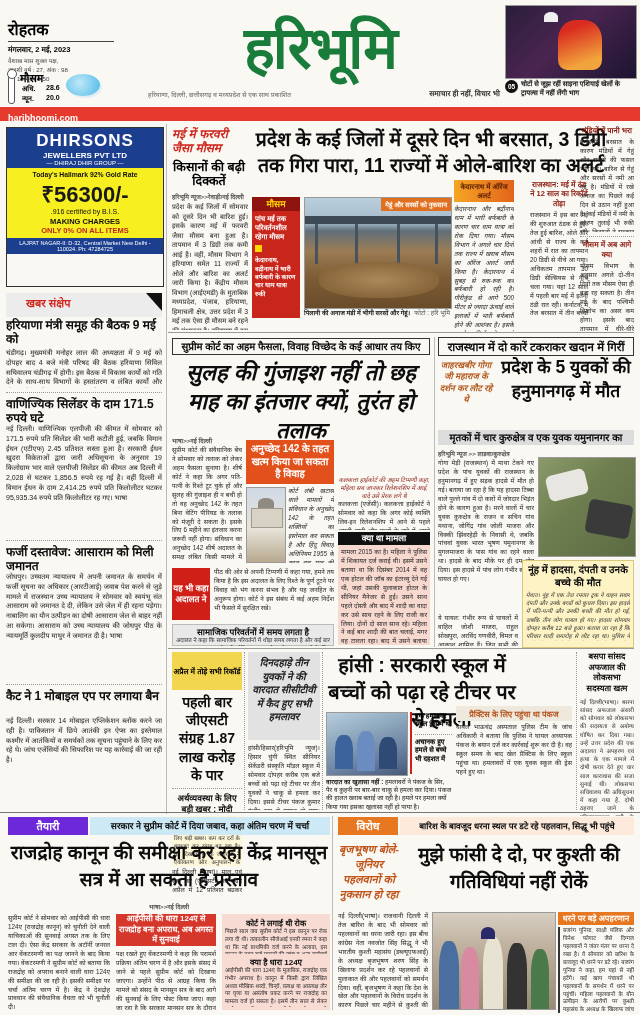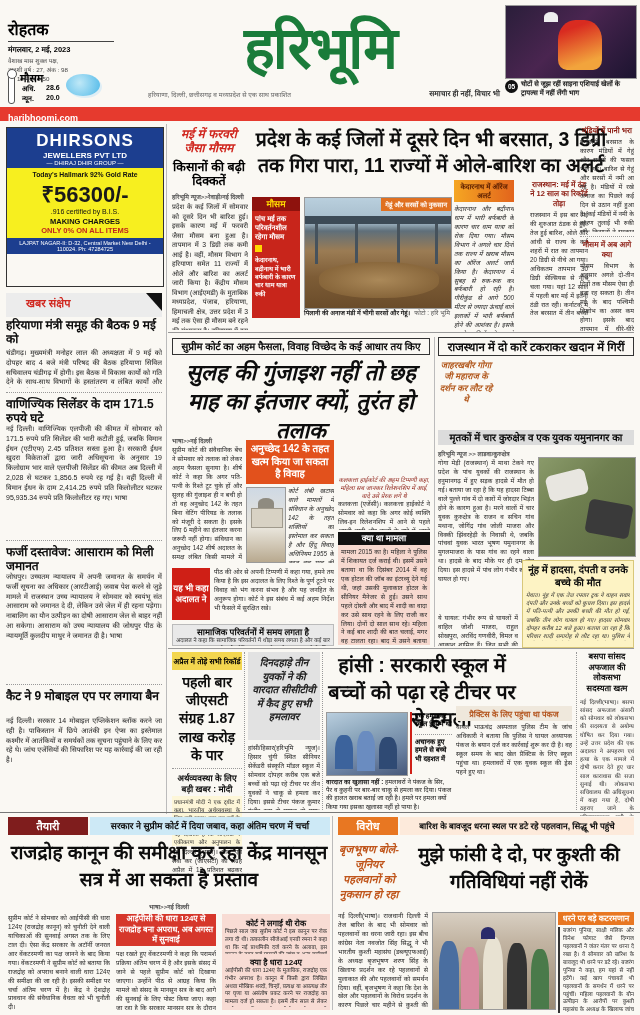--- a/index.html
+++ b/index.html
@@ -88,25 +88,25 @@
 
   <div class="abs hl" style="left:6px;top:318px;width:156px;font-size:12px;line-height:1.2;">हरियाणा मंत्री समूह की बैठक 9 मई को</div>
   <div class="abs bodytxt" style="left:6px;top:348px;width:156px;height:40px;">चंडीगढ़। मुख्यमंत्री मनोहर लाल की अध्यक्षता में 9 मई को दोपहर बाद 4 बजे मंत्री परिषद की बैठक हरियाणा सिविल सचिवालय चंडीगढ़ में होगी। इस बैठक में विकास कार्यों को गति देने के साथ-साथ विभागों के हस्तांतरण व लंबित कार्यों और मौसम की मांगों पर हुए कामकाज के साथ ही अन्य कई अहम विषयों को लेकर विचार-मंथन होगा।  ब्यूरो</div>
 
   <div class="abs hl" style="left:6px;top:392px;width:156px;font-size:12px;line-height:1.2;border-top:1px dotted #999;padding-top:4px;">वाणिज्यिक सिलेंडर के दाम 171.5 रुपये घटे</div>
   <div class="abs bodytxt" style="left:6px;top:424px;width:156px;height:112px;">नई दिल्ली। वाणिज्यिक एलपीजी की कीमत में सोमवार को 171.5 रुपये प्रति सिलेंडर की भारी कटौती हुई, जबकि विमान ईंधन (एटीएफ) 2.45 प्रतिशत सस्ता हुआ है। सरकारी ईंधन खुदरा विक्रेताओं द्वारा जारी अधिसूचना के अनुसार 19 किलोग्राम भार वाले एलपीजी सिलेंडर की कीमत अब दिल्ली में 2,028 से घटकर 1,856.5 रुपये रह गई है। वहीं दिल्ली में विमान ईंधन के दाम 2,414.25 रुपये प्रति किलोलीटर घटकर 95,935.34 रुपये प्रति किलोलीटर रह गए।  भाषा</div>
 
   <div class="abs hl" style="left:6px;top:540px;width:156px;font-size:12px;line-height:1.2;border-top:1px dotted #999;padding-top:4px;">फर्जी दस्तावेज: आसाराम को मिली जमानत</div>
   <div class="abs bodytxt" style="left:6px;top:572px;width:156px;height:108px;">जोधपुर। उच्चतम न्यायालय में अपनी जमानत के समर्थन में फर्जी सूचना का अधिकार (आरटीआई) जवाब पेश करने से जुड़े मामले में राजस्थान उच्च न्यायालय ने सोमवार को स्वयंभू संत आसाराम को जमानत दे दी, लेकिन उसे जेल में ही रहना पड़ेगा। नाबालिग का यौन उत्पीड़न का दोषी आसाराम जेल से बाहर नहीं आ सकेगा। आसाराम को उच्च न्यायालय की जोधपुर पीठ के न्यायमूर्ति कुलदीप माथुर ने जमानत दी है।  भाषा</div>
 
-  <div class="abs hl" style="left:6px;top:684px;width:156px;font-size:12px;line-height:1.2;border-top:1px dotted #999;padding-top:4px;">कैट ने 9 मोबाइल एप पर लगाया बैन</div>
+  <div class="abs hl" style="left:6px;top:684px;width:156px;font-size:12px;line-height:1.2;border-top:1px dotted #999;padding-top:4px;">कैट ने 1 मोबाइल एप पर लगाया बैन</div>
   <div class="abs bodytxt" style="left:6px;top:716px;width:156px;height:92px;">नई दिल्ली। सरकार 14 मोबाइल एप्लिकेशन ब्लॉक करने जा रही है। पाकिस्तान में छिपे आतंकी इन ऐप्स का इस्तेमाल कश्मीर में आतंकियों व समर्थकों तक सूचना पहुंचाने के लिए कर रहे थे। जांच एजेंसियों की सिफारिश पर यह कार्रवाई की जा रही है।</div>
 
   <div class="abs" style="left:172px;top:128px;width:74px;">
-    <div class="kicker-red" style="font-size:12px;line-height:1.15;text-align:center;">मई में फरवरी जैसा मौसम</div>
+    <div class="kicker-red" style="font-size:12px;line-height:1.15;text-align:left;">मई में फरवरी जैसा मौसम</div>
     <div style="font-size:12.5px;font-weight:bold;line-height:1.15;text-align:center;margin-top:4px;">किसानों की बढ़ी दिक्कतें</div>
   </div>
   <div class="abs hl center" style="left:252px;top:126px;width:358px;font-size:19.5px;line-height:1.35;">प्रदेश के कई जिलों में दूसरे दिन भी बरसात, 3 डिग्री तक गिरा पारा, 11 राज्यों में ओले-बारिश का अलर्ट</div>
   <div class="abs byline" style="left:172px;top:192px;width:76px;">हरिभूमि न्यूज&gt;&gt;रेवाड़ी/नई दिल्ली</div>
   <div class="abs bodytxt" style="left:172px;top:202px;width:76px;height:128px;font-size:6.8px;">प्रदेश के कई जिलों में सोमवार को दूसरे दिन भी बारिश हुई। इसके कारण मई में फरवरी जैसा मौसम बना हुआ है। तापमान में 3 डिग्री तक कमी आई है। वहीं, मौसम विभाग ने हरियाणा समेत 11 राज्यों में ओले और बारिश का अलर्ट जारी किया है। केंद्रीय मौसम विभाग (आईएमडी) के मुताबिक मध्यप्रदेश, पंजाब, हरियाणा, हिमाचली क्षेत्र, उत्तर प्रदेश में 3 मई तक ऐसा ही मौसम बने रहने की संभावना है। हरियाणा में इस दौरान कहीं कहीं ओलावृष्टि भी हो सकती है। कुछ दिनों तक मौसम ऐसा ही रहेगा।</div>
 
   <div class="abs" style="left:252px;top:197px;width:48px;height:121px;">
     <div style="background:#8e120d;color:#ffd900;font-weight:bold;font-size:9px;text-align:center;height:14px;line-height:14px;">मौसम</div>
     <div style="background:#c8251b;color:#fff;height:107px;padding:3px;box-sizing:border-box;">
       <div style="font-size:7px;font-weight:bold;line-height:1.3;">पांच मई तक परिवर्तनशील रहेगा मौसम</div>
@@ -168,38 +168,39 @@
 
   <div class="abs center" style="left:338px;top:476px;width:92px;font-size:6.2px;font-style:italic;color:#8b1a10;line-height:1.3;">कलकत्ता हाईकोर्ट की अहम टिप्पणी कहा, महिला सब जानकर रिलेशनशिप में आई, वादे उसे प्रेरक लगे थे</div>
   <div class="abs bodytxt-sm" style="left:338px;top:500px;width:92px;height:30px;">कलकत्ता (एजेंसी)। कलकत्ता हाईकोर्ट ने सोमवार को कहा कि अगर कोई व्यक्ति लिव-इन रिलेशनशिप में आने से पहले अपनी शादी और बच्चों के बारे में अपने पार्टनर को बता चुका है, तो इसे धोखाधड़ी नहीं कहा जाएगा।</div>
   <div class="abs label-box" style="left:338px;top:532px;width:92px;height:13px;background:#111;font-size:8.5px;line-height:13px;">क्या था मामला</div>
   <div class="abs bodytxt-sm" style="left:338px;top:545px;width:92px;height:100px;background:#f7d9cf;padding:3px;box-sizing:border-box;">मामला 2015 का है। महिला ने पुलिस में शिकायत दर्ज कराई थी। इसमें उसने बताया था कि दिसंबर 2014 में वह एक होटल की जॉब का इंटरव्यू देने गई थी, जहां उसकी मुलाकात होटल के सीनियर मैनेजर से हुई। उसने साथ पहले दोस्ती और बाद में शादी का वादा कर उसे साथ रहने के लिए राजी कर लिया। दोनों दो साल साथ रहे। महिला ने कई बार शादी की बात चलाई, मगर वह टालता रहा। बाद में उसने बताया कि वह शादीशुदा है और उसके बच्चे भी हैं। इस पर महिला ने धोखाधड़ी और रेप की शिकायत दर्ज कराई थी।</div>
 
   <div class="abs vrule" style="left:434px;top:337px;height:310px;"></div>
 
   <div class="abs boxed hl center" style="left:438px;top:337px;width:194px;font-size:11.5px;padding:1px 0;">राजस्थान में दो कारें टकराकर खदान में गिरीं</div>
   <div class="abs" style="left:438px;top:360px;width:56px;font-size:8.5px;font-weight:bold;font-style:italic;color:#b35a1f;line-height:1.35;text-align:center;">जाहरखबीर गोगा जी महाराज के दर्शन कर लौट रहे थे</div>
+  <div class="abs hl center" style="left:498px;top:356px;width:136px;font-size:17.5px;line-height:1.35;">प्रदेश के 5 युवकों की हनुमानगढ़ में मौत</div>
   <div class="abs hl center" style="left:438px;top:430px;width:196px;height:15px;background:#dcdcdc;font-size:10px;line-height:15px;">मृतकों में चार कुरुक्षेत्र व एक युवक यमुनानगर का</div>
   <div class="abs byline" style="left:438px;top:449px;width:120px;">हरिभूमि न्यूज &gt;&gt; लाडवा/कुरुक्षेत्र</div>
   <div class="abs bodytxt-sm" style="left:438px;top:459px;width:96px;height:152px;">गोगा मेड़ी (राजस्थान) में माथा टेकने गए प्रदेश के पांच युवकों की राजस्थान के हनुमानगढ़ में हुए सड़क हादसे में मौत हो गई। बताया जा रहा है कि यह हादसा टिब्बा वाले पुल्ले गांव में दो कारों में जोरदार भिड़ंत होने के कारण हुआ है। मरने वालों में चार युवक कुरुक्षेत्र के राजन व सचिन गांव मथाना, जोगिंद्र गांव जोली माजरा और विक्की झिंवरहेड़ी के निवासी थे, जबकि पांचवां युवक भारत भूषण यमुनानगर के मुगलमाजरा के पास गांव का रहने वाला था। हादसे के बाद मौके पर ही दम तोड़ दिया। इस हादसे में पांच लोग गंभीर रूप से घायल हो गए।</div>
   <div class="abs photo" style="left:538px;top:457px;width:96px;height:98px;background:linear-gradient(135deg,#8a9a6a 0%,#6f7f50 40%,#5c6a42 100%);">
     <span class="abs" style="left:8px;top:14px;width:40px;height:26px;border-radius:6px;background:#e8e6e0;transform:rotate(-14deg);"></span>
     <span class="abs" style="left:48px;top:44px;width:44px;height:34px;border-radius:5px;background:#3a3a3a;transform:rotate(10deg);"></span>
   </div>
   <div class="abs bodytxt-sm" style="left:438px;top:614px;width:80px;height:32px;">ये घायल: गंभीर रूप से घायलों में वाहिल जोशी माजरा, राहुल सोखपुरा, अरविंद गणवीरी, विमल व आकाश शामिल हैं। जिन सभी की हालत काफी गंभीर बताई जा रही है। घायलों का इलाज राजस्थान के अस्पताल में चल रहा है।</div>
 
   <div class="abs" style="left:522px;top:560px;width:112px;height:88px;background:#fdf3c4;border:1px solid #d8c77a;padding:3px;box-sizing:border-box;">
     <div class="hl center" style="font-size:10px;line-height:1.25;">नूंह में हादसा, दंपती व उनके बच्चे की मौत</div>
     <div class="bodytxt-sm" style="height:50px;margin-top:2px;font-size:5.8px;font-style:italic;">मेवात। नूंह में एक तेज रफ्तार ट्रक ने वाहन सवार दंपती और उनके बच्चों को कुचल दिया। इस हादसे में पति-पत्नी और उनकी बच्ची की मौत हो गई, जबकि तीन लोग घायल हो गए। हादसा सोमवार दोपहर करीब 12 बजे हुआ। बताया जा रहा है कि परिवार शादी समारोह से लौट रहा था। पुलिस ने शवों को कब्जे में लेकर पोस्टमार्टम के लिए भेज दिया।</div>
   </div>
 
   <div class="abs hrule" style="left:168px;top:648px;width:466px;"></div>
 
   <div class="abs" style="left:172px;top:652px;width:70px;">
-    <div style="background:#f3d64f;font-size:7.5px;font-weight:bold;text-align:center;padding:4px 0;">अप्रैल में तोड़े सभी रिकॉर्ड</div>
+    <div style="background:#f3d64f;font-size:7.5px;font-weight:bold;text-align:center;padding:14px 0;">अप्रैल में तोड़े सभी रिकॉर्ड</div>
     <div class="hl center" style="font-size:14px;line-height:1.3;margin-top:3px;">पहली बार जीएसटी संग्रह 1.87 लाख करोड़ के पार</div>
     <div class="hl center" style="font-size:8.5px;margin-top:4px;border-top:1px dotted #999;padding-top:3px;">अर्थव्यवस्था के लिए बड़ी खबर : मोदी</div>
     <div class="bodytxt-sm" style="height:46px;background:#fdf6d8;padding:2px;margin-top:2px;font-size:5.7px;">प्रधानमंत्री मोदी ने एक ट्वीट में कहा, भारतीय अर्थव्यवस्था के लिए बड़ी खबर। कम कर दरों के बावजूद कर संग्रह बढ़ रहा है। यह दिखाता है कि जीएसटी ने एकीकरण और अनुपालन के लिहाज से रिकॉर्ड बनाया है। अप्रैल, 2023 के कर संग्रह आंकड़ों पर यह टिप्पणी की।</div>
     <div class="bodytxt-sm" style="height:24px;margin-top:2px;">नई दिल्ली (भाषा)। माल एवं सेवा कर (जीएसटी) का संग्रह अप्रैल में 12 प्रतिशत बढ़कर 1.87 लाख करोड़ रुपये के रिकॉर्ड उच्च स्तर पर पहुंच गया।</div>
   </div>
 
   <div class="abs vdot" style="left:244px;top:652px;height:158px;"></div>
 
   <div class="abs" style="left:248px;top:652px;width:72px;height:88px;background:#e2e2e2;padding:4px;box-sizing:border-box;font-size:10px;font-weight:bold;font-style:italic;line-height:1.35;text-align:center;color:#222;overflow:hidden;">दिनदहाड़े तीन युवकों ने की वारदात सीसीटीवी में कैद हुए सभी हमलावर</div>
   <div class="abs bodytxt-sm" style="left:248px;top:744px;width:72px;height:66px;">हांसी/हिसार(हरिभूमि न्यूज)। हिसार चुंगी स्थित सीनियर सेकेंडरी संस्कृति मॉडल स्कूल में सोमवार दोपहर करीब एक बजे बच्चों को पढ़ा रहे टीचर पर तीन युवकों ने चाकू से हमला कर दिया। इससे टीचर पंकज कुमार गंभीर रूप से घायल हो गया। बच्चों के शोर मचाने पर अन्य कक्षाओं में पढ़ा रहे अध्यापक मौके पर पहुंचे और घायल टीचर पंकज को नजदीक अस्पताल पहुंचाया जहां चिकित्सकों ने प्राथमिक उपचार के बाद उसकी गंभीर हालत को देखते हुए हिसार रेफर कर दिया।</div>
@@ -228,21 +229,21 @@
 
   <div class="abs vdot" style="left:576px;top:652px;height:158px;"></div>
   <div class="abs" style="left:580px;top:652px;width:54px;">
     <div class="hl center" style="font-size:8.2px;line-height:1.3;">बसपा सांसद अफजाल की लोकसभा सदस्यता खत्म</div>
     <div class="bodytxt-sm" style="height:118px;margin-top:3px;font-size:5.8px;">नई दिल्ली(भाषा)। बसपा सांसद अफजाल अंसारी को सोमवार को लोकसभा की सदस्यता से अयोग्य घोषित कर दिया गया। उन्हें उत्तर प्रदेश की एक अदालत ने अपहरण एवं हत्या के एक मामले में दोषी करार देते हुए चार साल कारावास की सजा सुनाई थी। लोकसभा सचिवालय की अधिसूचना में कहा गया है, दोषी ठहराए जाने के परिणामस्वरूप यूपी के गाजीपुर संसदीय सीट का प्रतिनिधित्व करने वाले अफजाल को 29 अप्रैल, 2023 से लोकसभा की सदस्यता के लिए अयोग्य ठहराया जाता है।</div>
   </div>
 
   <div class="abs hrule" style="left:0;top:812px;width:640px;border-top:1px solid #777;"></div>
   <div class="abs vrule" style="left:332px;top:816px;height:194px;"></div>
 
-  <div class="abs label-box" style="left:8px;top:817px;width:80px;height:18px;background:#7f1d1d;font-size:11px;line-height:18px;">तैयारी</div>
+  <div class="abs label-box" style="left:8px;top:817px;width:80px;height:18px;background:#6d28d9;font-size:11px;line-height:18px;">तैयारी</div>
   <div class="abs hl center" style="left:90px;top:817px;width:240px;height:18px;background:#cde9f6;font-size:9px;line-height:18px;">सरकार ने सुप्रीम कोर्ट में दिया जबाव, कहा अंतिम चरण में चर्चा</div>
   <div class="abs hl center" style="left:8px;top:840px;width:322px;font-size:19px;line-height:1.4;">राजद्रोह कानून की समीक्षा कर रहा केंद्र मानसून सत्र में आ सकता है प्रस्ताव</div>
   <div class="abs byline center" style="left:8px;top:902px;width:322px;">भाषा&gt;&gt;नई दिल्ली</div>
   <div class="abs bodytxt-sm" style="left:8px;top:914px;width:102px;height:96px;">सुप्रीम कोर्ट ने सोमवार को आईपीसी की धारा 124ए (राजद्रोह कानून) को चुनौती देने वाली याचिकाओं की सुनवाई अगस्त तक के लिए टाल दी। ऐसा केंद्र सरकार के अटॉर्नी जनरल आर वेंकटरमणी का पक्ष जानने के बाद किया गया। वेंकटरमणी ने सुप्रीम कोर्ट को बताया कि राजद्रोह को अपराध बनाने वाली धारा 124ए की समीक्षा की जा रही है। इसकी समीक्षा पर चर्चा अंतिम चरण में है। केंद्र ने देशद्रोह प्रावधान की संवैधानिक वैधता को भी चुनौती दी।</div>
   <div class="abs label-box" style="left:116px;top:914px;width:100px;height:32px;background:#d6372b;font-size:8px;line-height:1.3;display:flex;align-items:center;justify-content:center;padding:0 3px;box-sizing:border-box;">आईपीसी की धारा 124ए से राजद्रोह बना अपराध, अब अगस्त में सुनवाई</div>
   <div class="abs bodytxt-sm" style="left:116px;top:950px;width:100px;height:60px;">पक्ष रखते हुए वेंकटरमणी ने कहा कि परामर्श प्रक्रिया अंतिम चरण में है और इसके संसद में जाने से पहले सुप्रीम कोर्ट को दिखाया जाएगा। उन्होंने पीठ से आग्रह किया कि मामले को संसद के मानसून सत्र के बाद आगे की सुनवाई के लिए पोस्ट किया जाए। कहा जा रहा है कि सरकार मानसून सत्र के दौरान प्रस्ताव ला सकती है।</div>
   <div class="abs" style="left:222px;top:914px;width:108px;height:96px;background:#f8dcd4;padding:3px;box-sizing:border-box;overflow:hidden;">
     <div class="hl center" style="font-size:8px;text-align:center;">कोर्ट ने लगाई थी रोक</div>
     <div class="bodytxt-sm" style="height:26px;font-size:5.5px;">पिछले साल जब सुप्रीम कोर्ट ने इस कानून पर रोक लगा दी थी। तत्कालीन सीजेआई एनवी रमना ने कहा था कि नई प्राथमिकी दर्ज करने के अलावा, इस कानून के तहत दर्ज मामलों की जांच व अन्य कार्रवाई पर रोक रहेगी।</div>
     <div class="hl center" style="font-size:8px;margin-top:2px;">क्या है धारा 124ए</div>
@@ -256,17 +257,17 @@
   <div class="abs bodytxt-sm" style="left:338px;top:912px;width:90px;height:98px;">नई दिल्ली(भाषा)। राजधानी दिल्ली में तेज बारिश के बाद भी सोमवार को पहलवानों का धरना जारी रहा। इस बीच कांग्रेस नेता नवजोत सिंह सिद्धू ने भी भारतीय कुश्ती महासंघ (डब्ल्यूएफआई) के अध्यक्ष बृजभूषण शरण सिंह के खिलाफ प्रदर्शन कर रहे पहलवानों से मुलाकात की और पहलवानों को समर्थन दिया। वहीं, बृजभूषण ने कहा कि देश के खेल और पहलवानों के विरोध प्रदर्शन के कारण पिछले चार महीने से कुश्ती की सभी गतिविधियां ठप पड़ी हैं। उन्होंने कहा कि वह फांसी के लिए तैयार हैं, लेकिन कुश्ती की गतिविधियां नहीं रुकनी चाहिए, क्योंकि इससे कैडेट और जूनियर पहलवानों को नुकसान हो रहा है। बच्चों के भविष्य से मत खेलो। कैडेट की एशियन चैंपियनशिप को होने दो।</div>
   <div class="abs photo" style="left:432px;top:912px;width:122px;height:96px;background:linear-gradient(180deg,#d8cfc2 0%,#c2b4a2 30%,#9a8a74 100%);">
     <span class="abs" style="left:6px;top:28px;width:20px;height:68px;border-radius:40% 40% 0 0;background:#4a6ea0;"></span>
     <span class="abs" style="left:28px;top:34px;width:18px;height:62px;border-radius:40% 40% 0 0;background:#d88aa0;"></span>
     <span class="abs" style="left:50px;top:24px;width:20px;height:72px;border-radius:40% 40% 0 0;background:#e8e2d2;"></span>
     <span class="abs" style="left:48px;top:14px;width:14px;height:12px;border-radius:50% 50% 0 0;background:#2a2a6a;"></span>
     <span class="abs" style="left:74px;top:30px;width:20px;height:66px;border-radius:40% 40% 0 0;background:#333;"></span>
     <span class="abs" style="left:98px;top:36px;width:18px;height:60px;border-radius:40% 40% 0 0;background:#4a7a4a;"></span>
   </div>
   <div class="abs" style="left:558px;top:912px;width:76px;">
-    <div class="label-box" style="background:#e87722;font-size:8px;height:13px;line-height:13px;">धरने पर बड़े कटरमणान</div>
+    <div class="label-box" style="background:#e87722;font-size:8px;height:13px;line-height:13px;">धरने पर बड़े अपहरणान</div>
     <div class="bodytxt-sm" style="height:86px;margin-top:2px;font-size:5.6px;border-left:2px solid #333;padding-left:3px;">बजरंग पूनिया, साक्षी मलिक और विनेश फोगाट जैसे दिग्गज पहलवानों ने जंतर मंतर पर धरना दे रखा है। वे सोमवार को बारिश के बावजूद भी धरने पर डटे रहे। बजरंग पूनिया ने कहा, हम यहां से नहीं हटेंगे। कई खाप पंचायतें भी पहलवानों के समर्थन में धरने पर पहुंचीं। महिला पहलवानों के यौन उत्पीड़न के आरोपों पर कुश्ती महासंघ के अध्यक्ष के खिलाफ जांच जारी है।</div>
   </div>
 
 </div>
 
 </body></html>

